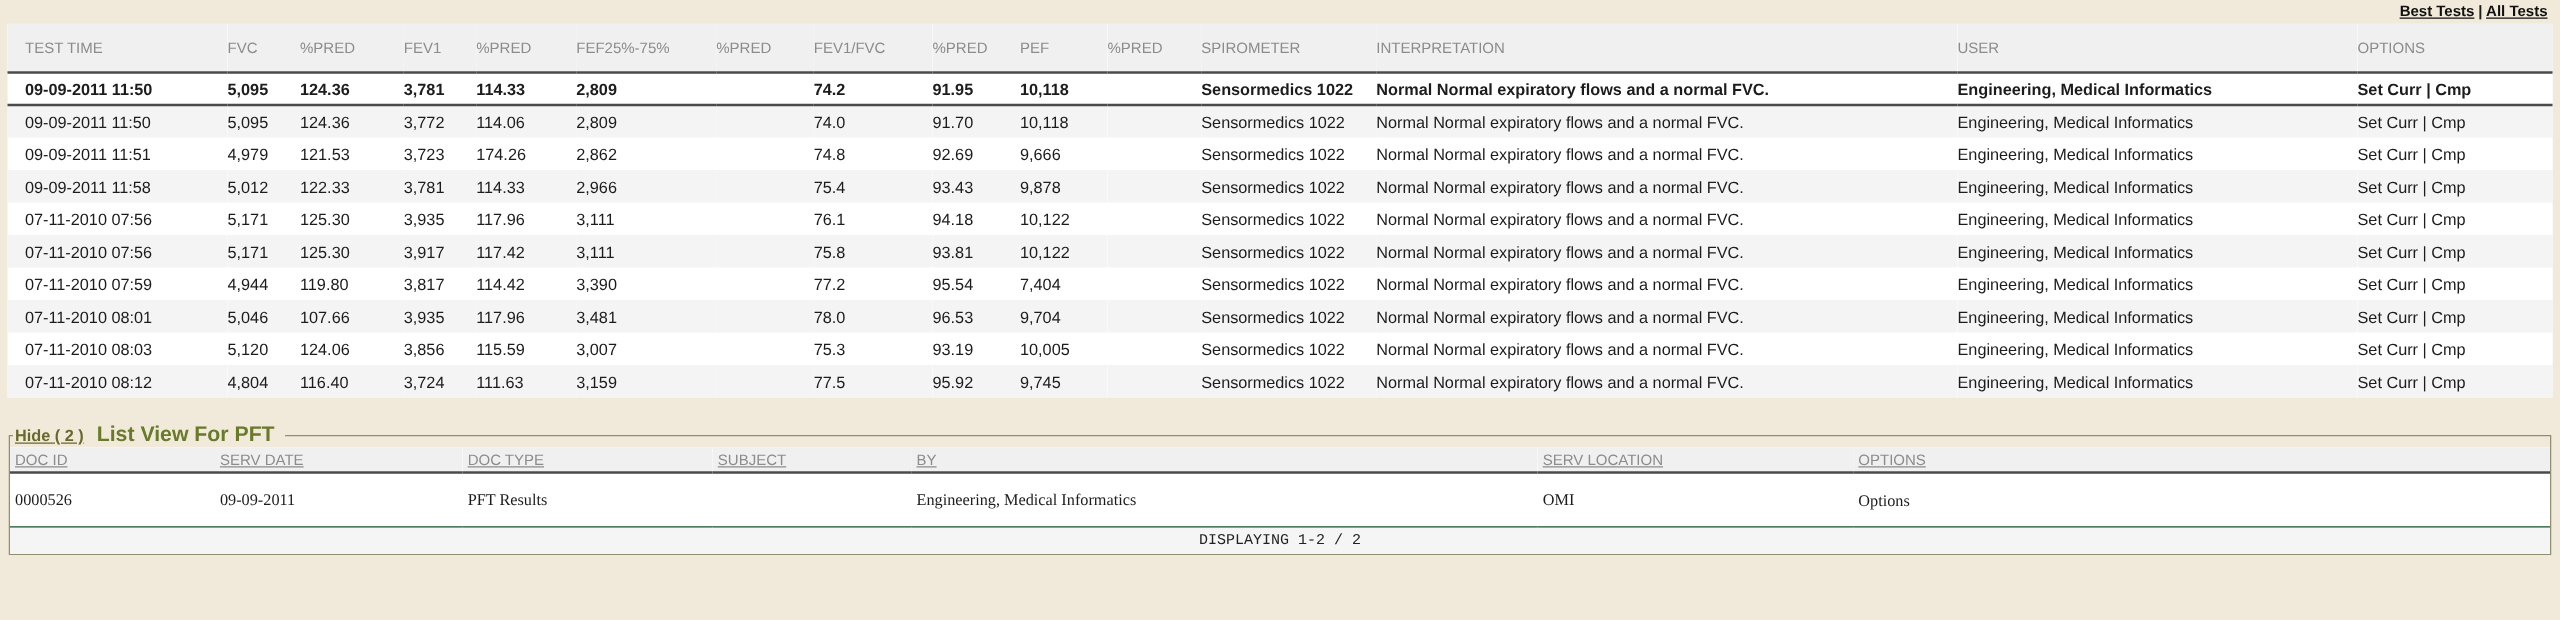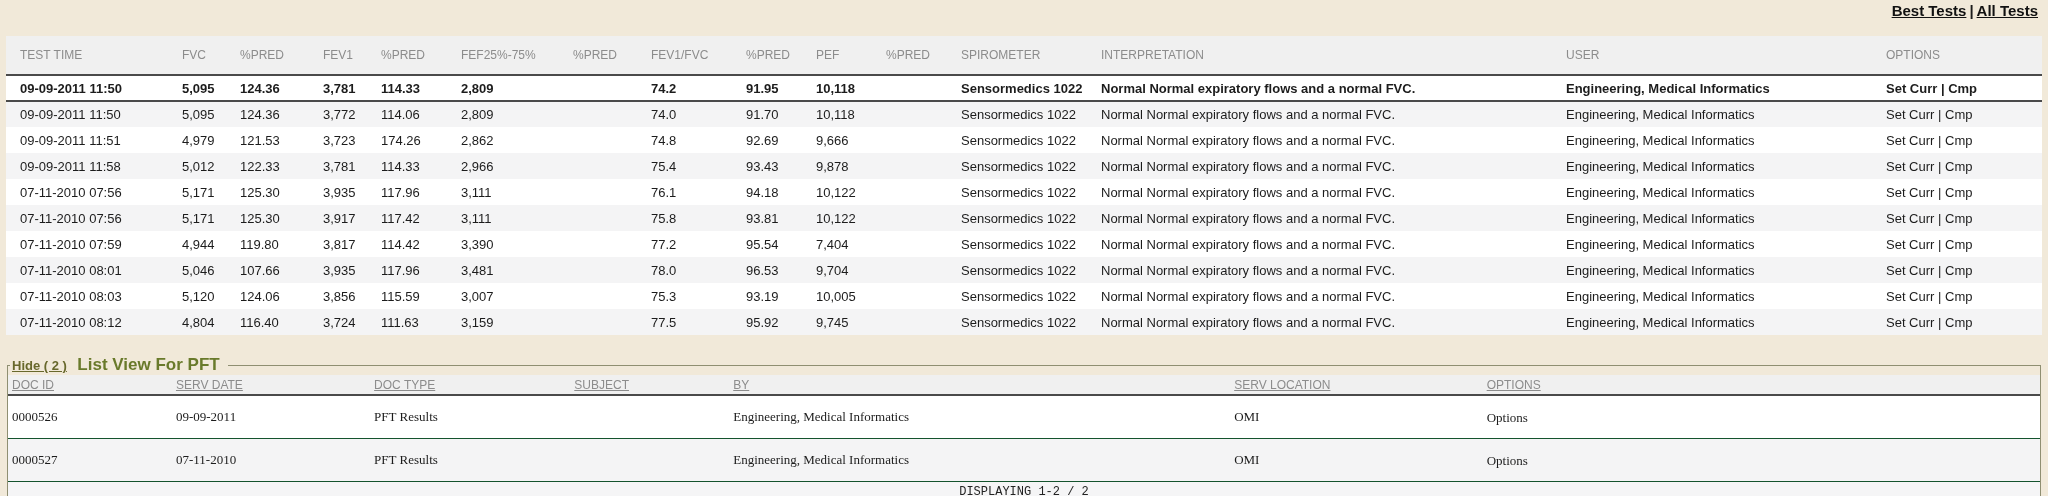--- a/index.html
+++ b/index.html
@@ -5,21 +5,21 @@
   * { box-sizing: border-box; }
   html, body { margin: 0; padding: 0; }
   body {
     width: 2048px; height: 496px; overflow: hidden;
     background: #f1e9d9;
     font-family: "Liberation Sans", sans-serif;
     color: #1c1c1c;
   }
 
   
-  .topbar { height: 36px; text-align: right; padding: 2px 10px 0 0; font-size: 15px; }
+  .topbar { height: 19px; text-align: right; padding: 2px 10px 0 0; font-size: 12px; }
   .topbar a { color: #111; font-weight: bold; text-decoration: underline; cursor: pointer; }
   .topbar .sep { font-weight: bold; margin: 0 3px; }
 
   
   table.pft {
     width: 2036px; margin-left: 6px;
     border-collapse: collapse; table-layout: fixed;
     font-size: 13px; background: #fff;
   }
   table.pft thead th {
@@ -318,29 +318,20 @@
 
     <tr>
         <td>0000526</td>
         <td>09-09-2011</td>
         <td>PFT Results</td>
         <td></td>
         <td>Engineering, Medical Informatics</td>
         <td>OMI</td>
         <td class="opt"><span>Options</span></td>
       </tr>
-        <tr>
-        <td>0000527</td>
-        <td>07-11-2010</td>
-        <td>PFT Results</td>
-        <td></td>
-        <td>Engineering, Medical Informatics</td>
-        <td>OMI</td>
-        <td class="opt"><span>Options</span></td>
-      </tr>
       </tbody>
     <tfoot>
       <tr>
         <td colspan="7">DISPLAYING 1-2 / 2</td>
       </tr>
     </tfoot>
   </table>
 </fieldset>
 
 </body></html>

